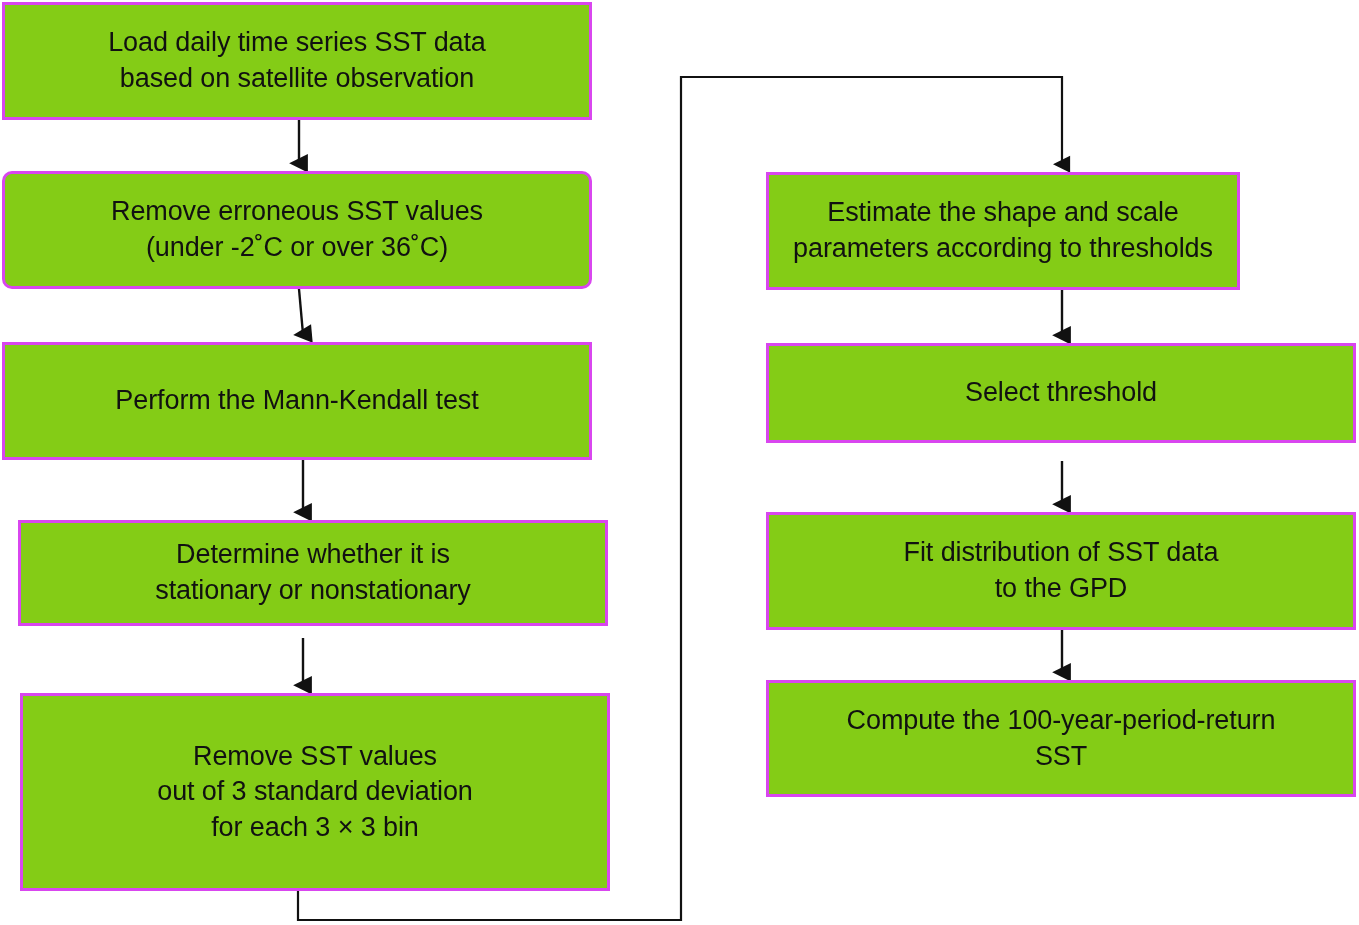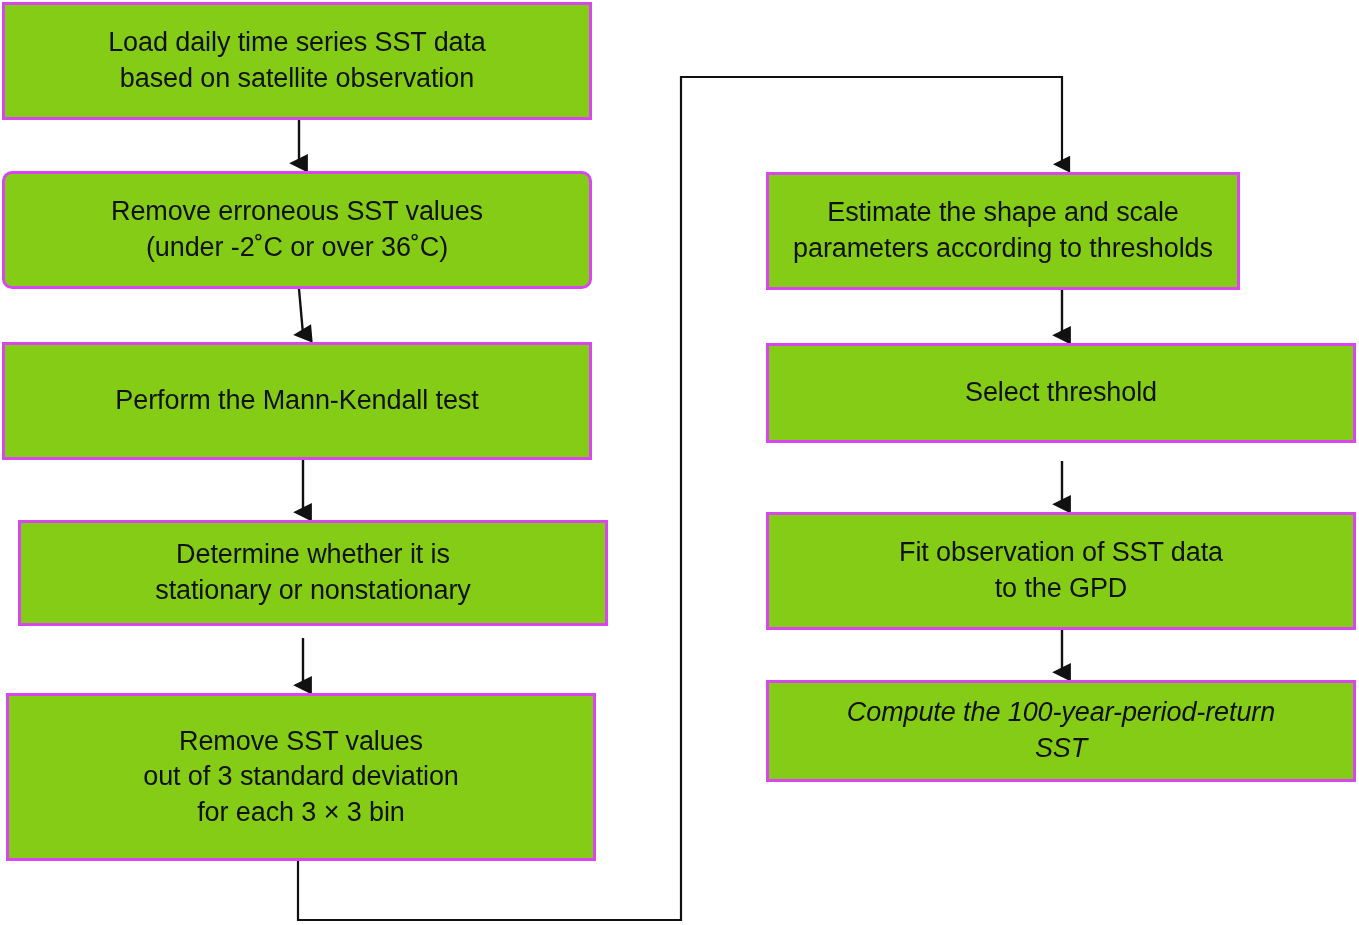--- a/index.html
+++ b/index.html
@@ -79,38 +79,38 @@
 
   <div class="node" style="left:2px; top:342px; width:590px; height:118px;">
     <span class="node-label">Perform the Mann-Kendall test</span>
   </div>
 
   <div class="node" style="left:2px; top:520px; width:590px; height:106px;margin-left:16px;">
     <span class="node-label">Determine whether it is
 stationary or nonstationary</span>
   </div>
 
-  <div class="node" style="left:6px; top:693px; width:590px; height:168px;">
+  <div class="node" style="left:20px; top:693px; width:590px; height:198px;">
     <span class="node-label">Remove SST values
 out of 3 standard deviation
 for each 3 × 3 bin</span>
   </div>
 
   <div class="node" style="left:766px; top:172px; width:474px; height:118px;">
     <span class="node-label">Estimate the shape and scale
 parameters according to thresholds</span>
   </div>
 
   <div class="node" style="left:766px; top:343px; width:590px; height:100px;">
     <span class="node-label">Select threshold</span>
   </div>
 
   <div class="node" style="left:766px; top:512px; width:590px; height:118px;">
-    <span class="node-label">Fit observation of SST data
+    <span class="node-label">Fit distribution of SST data
 to the GPD</span>
   </div>
 
-  <div class="node" style="left:766px; top:680px; width:590px; height:102px;font-style:italic;">
+  <div class="node" style="left:766px; top:680px; width:590px; height:117px;">
     <span class="node-label">Compute the 100-year-period-return
 SST</span>
   </div>
 
 </div>
 
 </body></html>

